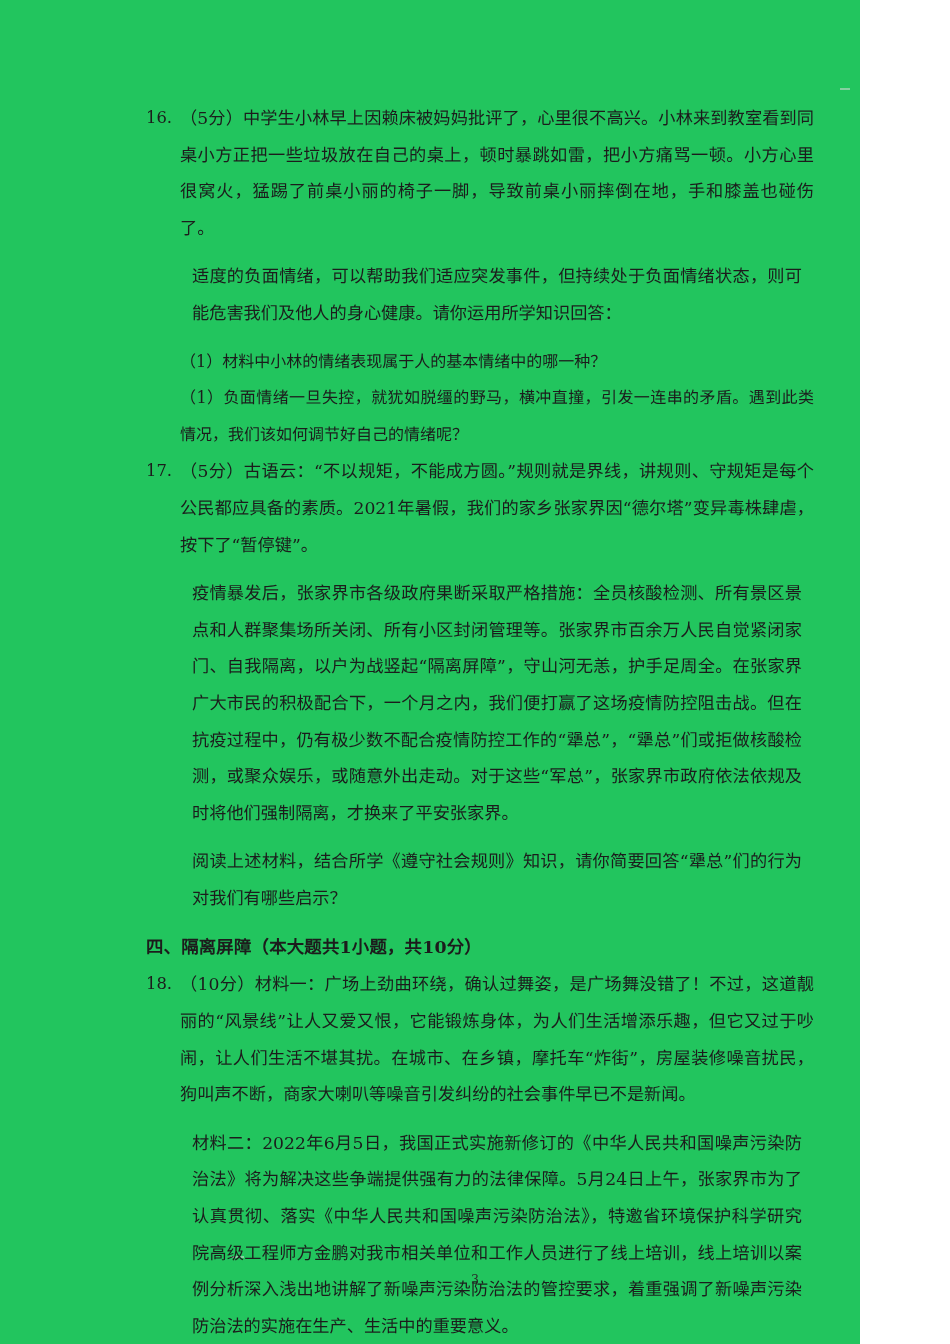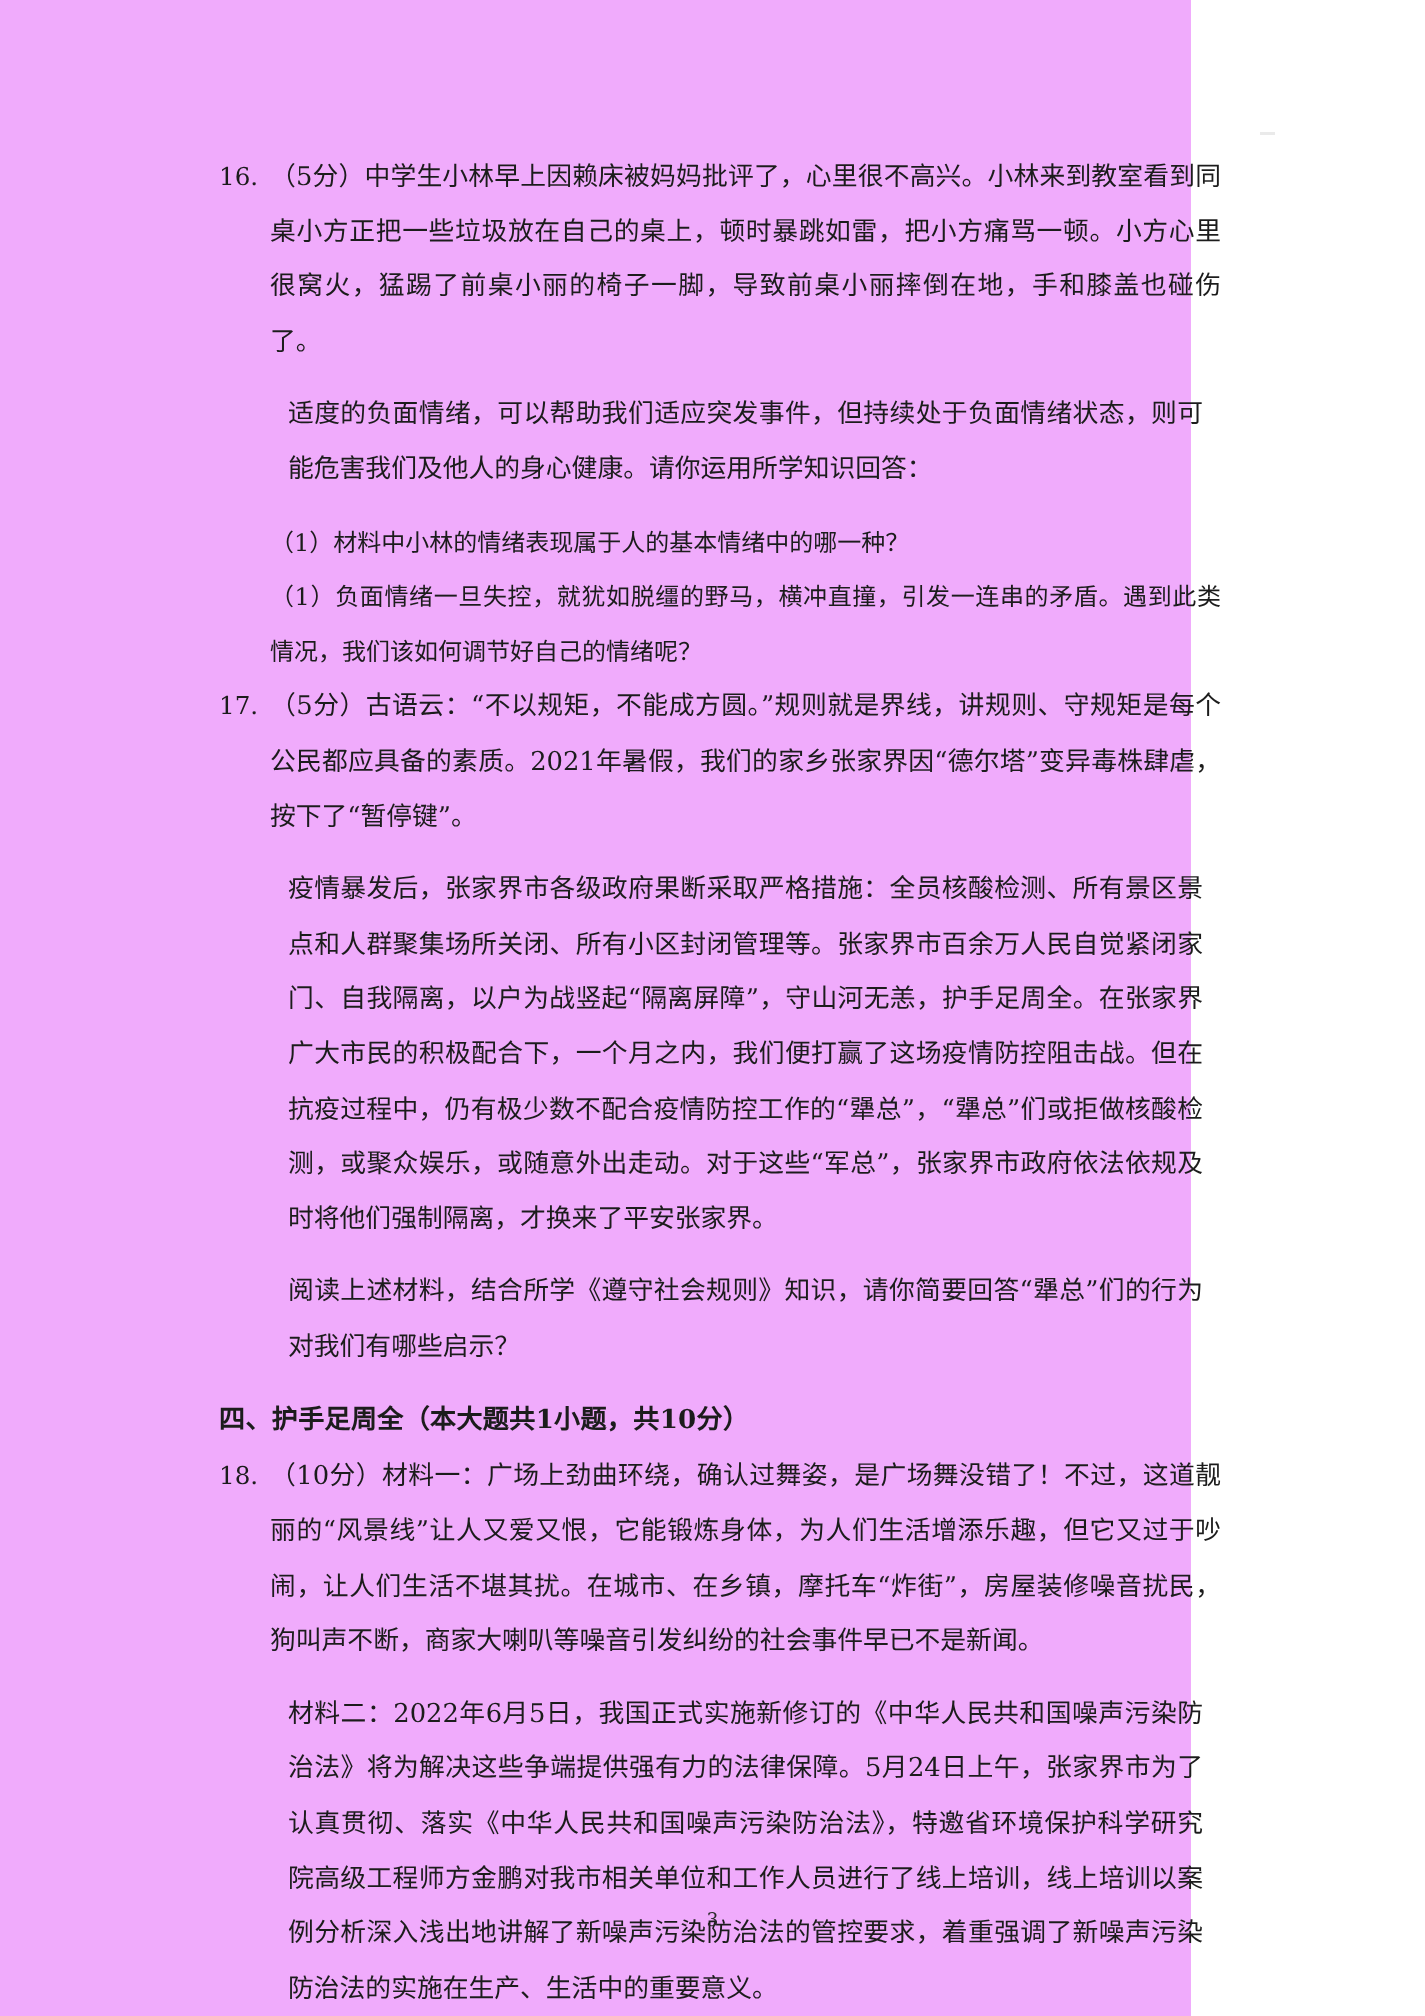--- a/index.html
+++ b/index.html
@@ -14,23 +14,23 @@
     position: relative;
     font-family: "DejaVu Serif", "Liberation Serif", serif;
     color: #1c1c1c;
     overflow: hidden;
   }
 
   .page {
     position: absolute;
     left: 0;
     top: 0;
-    width: 794px;
+    width: 860px;
     height: 1344px;
-    background: #f0abfc;
+    background: #22c55e;
   }
 
   .content {
     position: absolute;
     left: 146px;
     top: 100px;
     width: 668px;
   }
 
   
@@ -132,21 +132,21 @@
 
     <div class="question">
       <div class="q-first">
         <span class="q-num">17.</span>
         <span class="q-first-body"><span>（5分）</span><span>古语云：“不以规矩，不能成方圆。”规则就是界线，讲规则、守规矩是每个公民都应具备的素质。2021年暑假，我们的家乡张家界因“德尔塔”变异毒株肆虐，按下了“暂停键”。</span></span>
       </div>
       <p class="para">疫情暴发后，张家界市各级政府果断采取严格措施：全员核酸检测、所有景区景点和人群聚集场所关闭、所有小区封闭管理等。张家界市百余万人民自觉紧闭家门、自我隔离，以户为战竖起“隔离屏障”，守山河无恙，护手足周全。在张家界广大市民的积极配合下，一个月之内，我们便打赢了这场疫情防控阻击战。但在抗疫过程中，仍有极少数不配合疫情防控工作的“犟总”，“犟总”们或拒做核酸检测，或聚众娱乐，或随意外出走动。对于这些“军总”，张家界市政府依法依规及时将他们强制隔离，才换来了平安张家界。</p>
       <p class="para">阅读上述材料，结合所学《遵守社会规则》知识，请你简要回答“犟总”们的行为对我们有哪些启示？</p>
     </div>
 
-    <p class="section-heading">四、护手足周全（本大题共1小题，共10分）</p>
+    <p class="section-heading">四、隔离屏障（本大题共1小题，共10分）</p>
 
     <div class="question">
       <div class="q-first">
         <span class="q-num">18.</span>
         <span class="q-first-body"><span>（10分）</span><span>材料一：广场上劲曲环绕，确认过舞姿，是广场舞没错了！不过，这道靓丽的“风景线”让人又爱又恨，它能锻炼身体，为人们生活增添乐趣，但它又过于吵闹，让人们生活不堪其扰。在城市、在乡镇，摩托车“炸街”，房屋装修噪音扰民，狗叫声不断，商家大喇叭等噪音引发纠纷的社会事件早已不是新闻。</span></span>
       </div>
       <p class="para">材料二：2022年6月5日，我国正式实施新修订的《中华人民共和国噪声污染防治法》将为解决这些争端提供强有力的法律保障。5月24日上午，张家界市为了认真贯彻、落实《中华人民共和国噪声污染防治法》，特邀省环境保护科学研究院高级工程师方金鹏对我市相关单位和工作人员进行了线上培训，线上培训以案例分析深入浅出地讲解了新噪声污染防治法的管控要求，着重强调了新噪声污染防治法的实施在生产、生活中的重要意义。</p>
       <p class="para">小明说：“有了新修订的《中华人民共和国噪声污染防治法》，就完全可以治理噪声污染问题了”。</p>
 
     </div>

